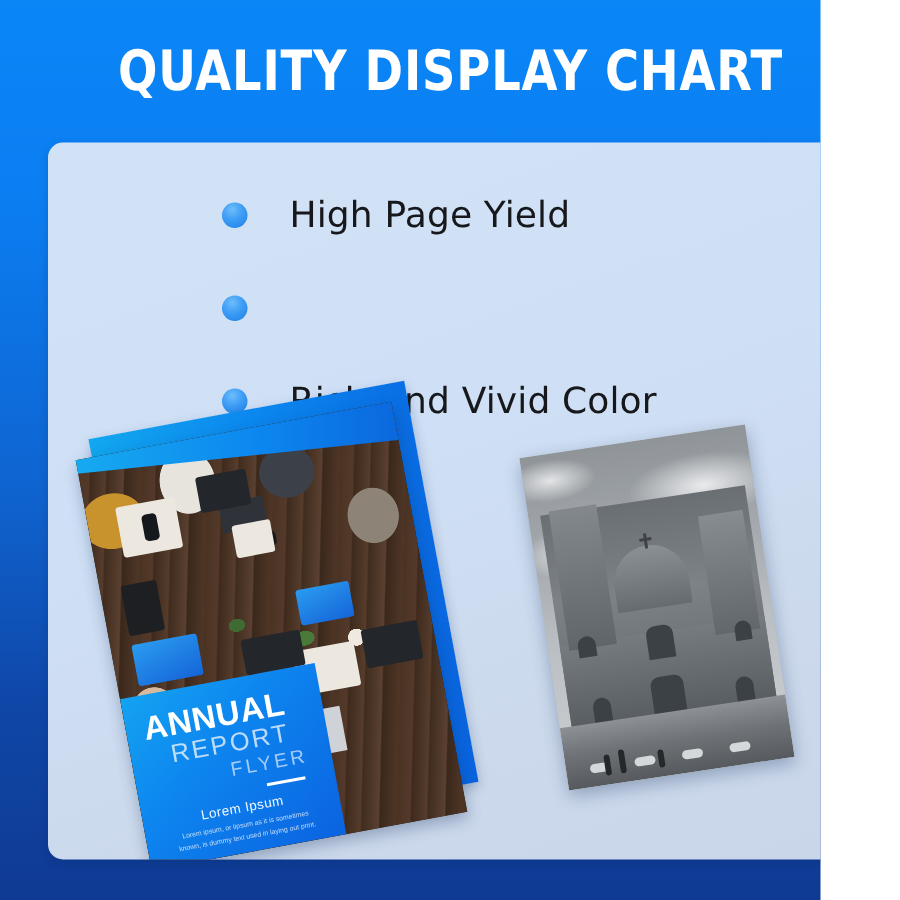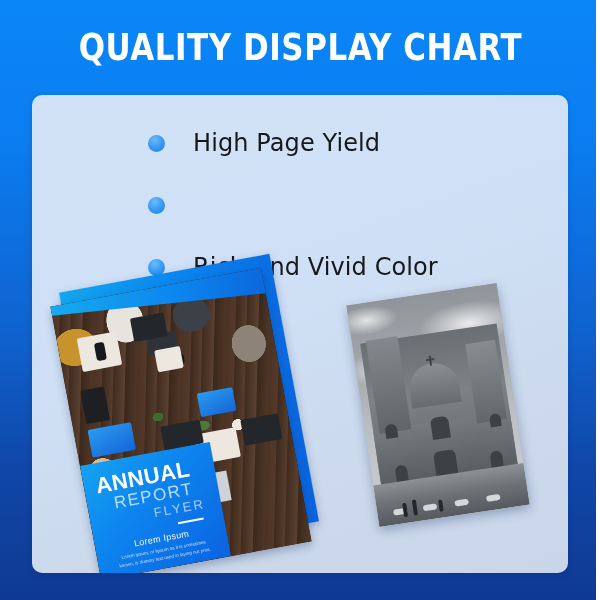--- a/index.html
+++ b/index.html
@@ -6,24 +6,25 @@
     margin: 0;
     padding: 0;
     background: #ffffff;
   }
   body {
     font-family: "Liberation Sans", sans-serif;
   }
 
   .screen {
     position: relative;
-    width: 596px;
+    width: 511px;
     height: 600px;
     overflow: hidden;
     background: linear-gradient(180deg, #0a86f7 0%, #0b7ef2 22%, #0f63cf 55%, #0f47a8 78%, #0f3a93 100%);
+    padding-left: 36px;
   }
 
   
   .title-bar {
     position: absolute;
     top: 0;
     left: 0;
     width: 600px;
     height: 95px;
     display: flex;

